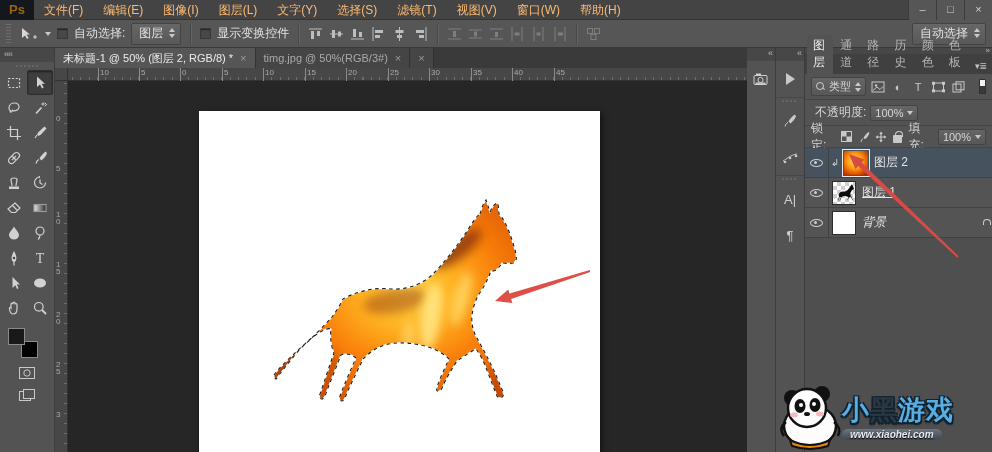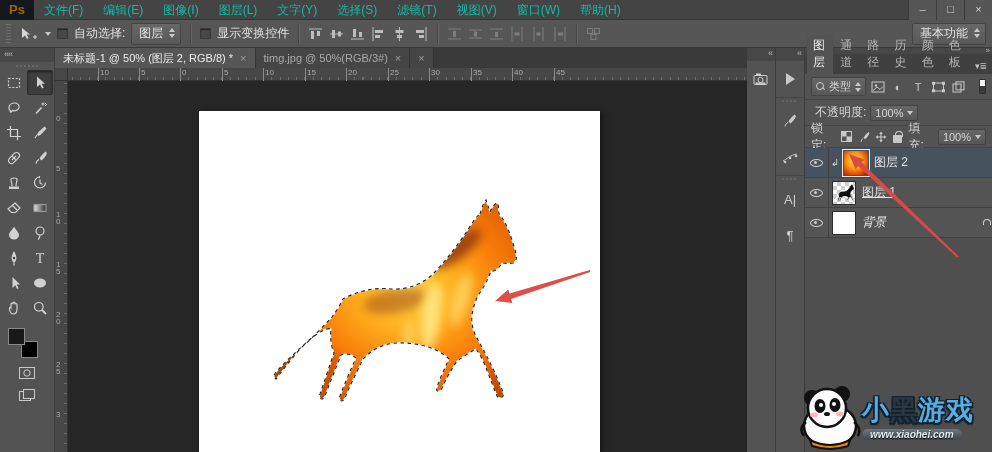--- a/index.html
+++ b/index.html
@@ -6,21 +6,21 @@
   html,body { background:#222; }
   .app{
     position:relative; width:992px; height:452px; overflow:hidden;
     font-family:"Liberation Sans","DejaVu Sans",sans-serif;
     color:#d6d6d6; font-size:12px; background:#535353; user-select:none;
   }
   
   .titlebar{ height:20px; background:#444444; display:flex; align-items:center; border-bottom:1px solid #333; }
   .ps-logo{ width:34px; height:20px; background:#1d2libe; }
   .ps-logo{ background:#14181c; color:#a16207; font-weight:bold; font-size:13px; text-align:center; line-height:20px; }
-  .menu-item{ padding:0 10px; font-size:12px; color:#14b8a6; line-height:20px; cursor:default; }
+  .menu-item{ padding:0 10px; font-size:12px; color:#fdba74; line-height:20px; cursor:default; }
   .win-controls{ margin-left:auto; display:flex; height:20px; }
   .win-btn{ width:28px; text-align:center; line-height:18px; font-size:11px; color:#cfcfcf; background:#565656; border-left:1px solid #3b3b3b; }
   
   .optionsbar{ height:28px; background:#565656; border-bottom:1px solid #393939; display:flex; align-items:center; gap:6px; padding:0 6px; }
   .grip{ width:5px; height:20px; background:repeating-linear-gradient(to bottom,#6d6d6d 0 1px,transparent 1px 3px); }
   .opt-sep{ width:1px; height:20px; background:#474747; box-shadow:1px 0 0 #646464; margin:0 3px; }
   .checkbox{ width:11px; height:11px; background:#484848; border:1px solid #383838; box-shadow:inset 0 1px 1px rgba(0,0,0,.5); }
   .dropdown{ display:flex; align-items:center; gap:6px; background:linear-gradient(#676767,#585858); border:1px solid #434343; border-radius:2px; padding:1px 5px 2px 7px; font-size:12px; color:#e2e2e2; }
   .spin{ display:inline-flex; flex-direction:column; gap:2px; }
   .spin i{ width:0; height:0; border-left:3px solid transparent; border-right:3px solid transparent; }
@@ -100,21 +100,21 @@
   .thumb.checker{ background:#fff; background-image:linear-gradient(45deg,#cfcfcf 25%,transparent 25%,transparent 75%,#cfcfcf 75%),linear-gradient(45deg,#cfcfcf 25%,transparent 25%,transparent 75%,#cfcfcf 75%); background-size:8px 8px; background-position:0 0,4px 4px; border:1px solid #2c2c2c; }
   .thumb.white{ background:#fff; border:1px solid #2c2c2c; }
   .lname{ font-size:12px; color:#e4e4e4; white-space:nowrap; }
   .lname.under{ text-decoration:underline; }
   .lname.ital{ font-style:italic; }
   .lock-cell{ margin-left:auto; margin-right:10px; }
   .padlock{ position:relative; width:9px; height:8px; background:#cfcfcf; border-radius:1px; margin-top:4px; }
   .padlock::before{ content:""; position:absolute; left:1.4px; top:-4px; width:6px; height:5px; border:1.4px solid #cfcfcf; border-bottom:none; border-radius:4px 4px 0 0; }
   .arrow-overlay{ position:absolute; inset:0; pointer-events:none; z-index:6; }
   
-  .watermark{ position:absolute; right:0; bottom:2px; width:196px; height:68px; z-index:9; display:flex; align-items:center; pointer-events:none; }
+  .watermark{ position:absolute; right:20px; bottom:2px; width:196px; height:68px; z-index:9; display:flex; align-items:center; pointer-events:none; }
   .wm-text{ position:relative; margin-left:-6px; }
   .wm-title{ font-size:27px; font-weight:bold; color:#57aee4; letter-spacing:1px;
      text-shadow:-1.5px -1.5px 0 #10222e,1.5px -1.5px 0 #10222e,-1.5px 1.5px 0 #10222e,1.5px 1.5px 0 #10222e,0 2px 3px rgba(0,0,0,.6); }
   .wm-title .dark{ color:#2b3742; }
   .wm-site{ margin-top:1px; background:linear-gradient(#6c7680,#3e464e); border-radius:6px; padding:0 8px; font-size:10px; font-style:italic; font-weight:bold; color:#e8edf2; text-align:center; width:fit-content; text-shadow:0 1px 1px #000; }
 </style>
 </head>
 <body>
 
 <div class="app">
@@ -217,21 +217,21 @@
         <rect x="6" y="5.5" width="5" height="3" fill="#c9c9c9"></rect>
       </svg>
     <div class="opt-sep"></div>
     <svg class="al-ic dim" viewBox="0 0 15 14">
         <rect x="1.5" y="1.5" width="5" height="5" stroke="#c9c9c9" fill="none"></rect>
         <rect x="8.5" y="1.5" width="5" height="5" stroke="#c9c9c9" fill="none"></rect>
         <rect x="5" y="7.5" width="5" height="5" stroke="#c9c9c9" fill="none"></rect>
       </svg>
 
     <div class="dropdown ws-dd">
-      <span>基本功能</span>
+      <span>自动选择</span>
       <span class="spin">
           <i class="up"></i>
           <i class="dn"></i>
         </span>
     </div>
   </div>
 
   <div class="main">
 
     <div class="toolbar">

